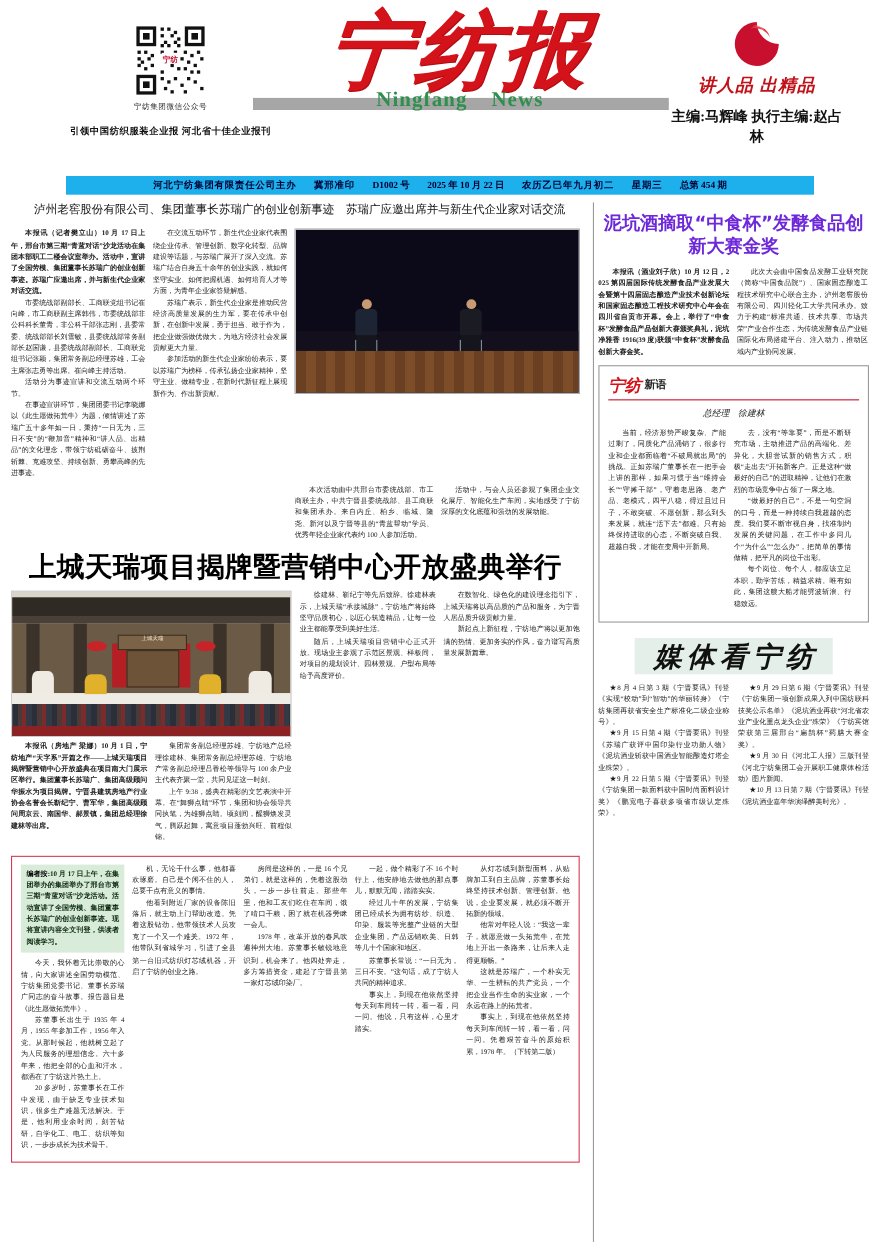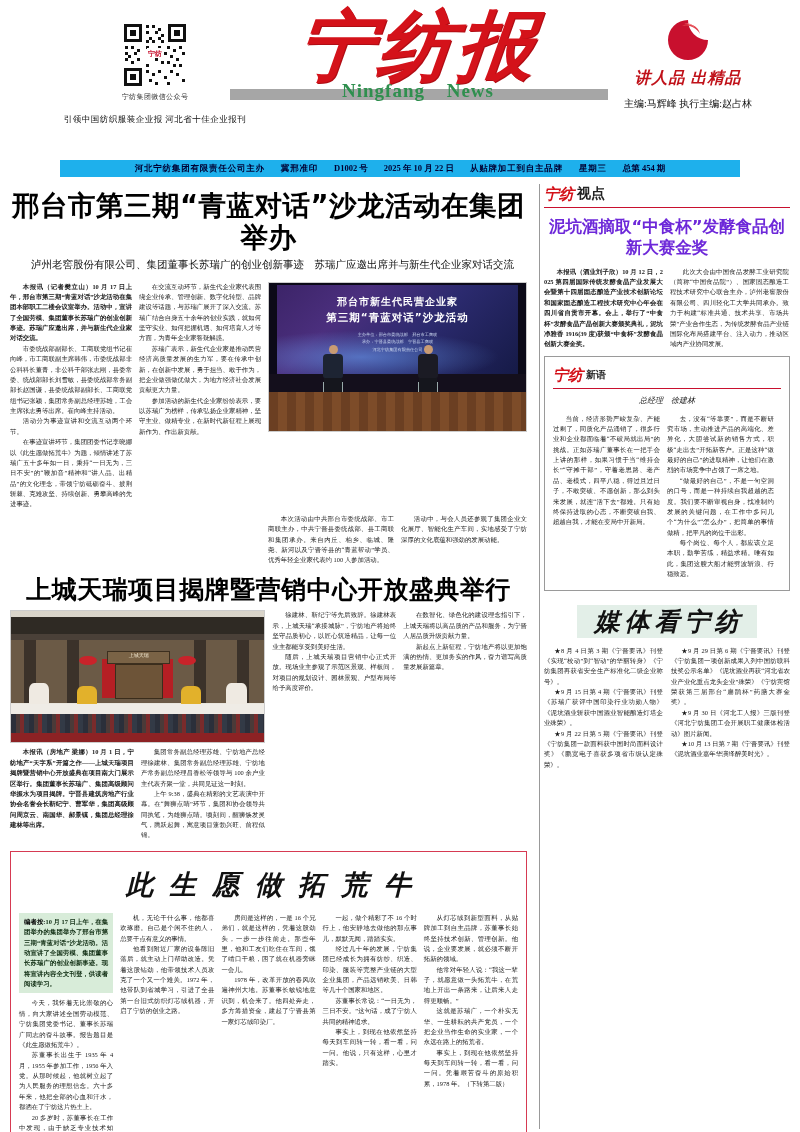--- a/index.html
+++ b/index.html
@@ -12,41 +12,41 @@
     position:relative;
   }
   .page{width:800px;height:1132px;position:relative;box-sizing:border-box;padding:0 10px;}
 
   
   .masthead{position:relative;height:160px;}
   .mh-left{position:absolute;left:20px;top:20px;width:250px;text-align:center;}
   .qr-wrap{width:70px;margin:0 auto;}
   .qr{width:70px;height:70px;position:relative;background:#fff;}
   .qr-label{font-size:7px;color:#333;margin-top:2px;letter-spacing:.4px;}
-  .mh-tagline{font-size:8.5px;font-weight:normal;color:#111;margin-top:12px;letter-spacing:.5px;}
+  .mh-tagline{font-size:8.5px;font-weight:bold;color:#111;margin-top:12px;letter-spacing:.5px;}
 
   .mh-title{position:absolute;left:258px;top:8px;width:300px;text-align:center;}
   .cn-title{
     font-family:"DejaVu Serif",serif;
     font-size:76px;line-height:1;
     color:#d4121a;font-weight:bold;
     font-style:italic;
     letter-spacing:4px;
     text-shadow:1px 1px 0 #b00d14;
     transform:skewX(-6deg);
   }
   .en-title{margin-top:-4px;position:relative;}
   .en-band{position:absolute;left:-38px;right:-40px;top:9px;height:11px;background:#a6a6a6;}
   .en-text{position:relative;font-family:"Liberation Serif",serif;font-size:19px;color:#2f8f4e;letter-spacing:1px;}
   .en-text span{margin:0 8px;font-weight:bold;}
 
   .mh-right{position:absolute;right:22px;top:14px;width:160px;text-align:center;}
   .logo-mark{width:52px;height:52px;margin:0 auto;}
   .logo-slogan{font-size:16px;color:#c0121a;font-weight:bold;font-style:italic;margin-top:2px;letter-spacing:1px;}
-  .logo-credit{font-size:10px;color:#111;margin-top:8px;font-weight:normal;}
+  .logo-credit{font-size:13px;color:#111;margin-top:8px;font-weight:bold;}
 
   
   .infobar{
     background:#1eb0ec;color:#063;height:17px;
     display:flex;align-items:center;justify-content:center;
     gap:16px;margin:0 50px 0 50px;
   }
   .infobar span{font-size:8.5px;color:#003;font-weight:bold;letter-spacing:.8px;}
   .infobar .num{font-family:"Liberation Serif",serif;letter-spacing:0;}
 
@@ -305,52 +305,45 @@
       <div class="logo-slogan">讲人品 出精品</div>
       <div class="logo-credit">主编:马辉峰    执行主编:赵占林</div>
     </div>
   </div>
 
   <div class="infobar">
     <span>河北宁纺集团有限责任公司主办</span>
     <span>冀邢准印</span>
     <span class="num">D1002 号</span>
     <span class="num">2025 年 10 月 22 日</span>
-    <span>从贴牌加工到自主品牌</span>
+    <span>农历乙巳年九月初二</span>
     <span>星期三</span>
     <span class="num">总第 454 期</span>
   </div>
 
   <div class="body-grid">
 
     <div class="col-left">
 
-      <div class="lead-head">邢台市第三期“青蓝对话”沙龙活动在集团举办</div>
       <div class="lead-sub">泸州老窖股份有限公司、集团董事长苏瑞广的创业创新事迹　苏瑞广应邀出席并与新生代企业家对话交流</div>
 
       <div class="lead-body">
         <div class="tcol artxt">
           <p class="dateline">本报讯（记者樊立山）10 月 17 日上午，邢台市第三期“青蓝对话”沙龙活动在集团本部职工二楼会议室举办。活动中，宣讲了全国劳模、集团董事长苏瑞广的创业创新事迹。苏瑞广应邀出席，并与新生代企业家对话交流。</p>
           <p>市委统战部副部长、工商联党组书记崔向峰，市工商联副主席韩伟，市委统战部非公科科长董青，非公科干部张志刚，县委常委、统战部部长刘雪敏，县委统战部常务副部长赵国谦，县委统战部副部长、工商联党组书记张颖，集团常务副总经理苏雄，工会主席张志勇等出席。崔向峰主持活动。</p>
           <p>活动分为事迹宣讲和交流互动两个环节。</p>
           <p>在事迹宣讲环节，集团团委书记李晓娜以《此生愿做拓荒牛》为题，倾情讲述了苏瑞广五十多年如一日，秉持“一日无为，三日不安”的“鞭加音”精神和“讲人品、出精品”的文化理念，带领宁纺砥砺奋斗、披荆斩棘、克难攻坚、持续创新、勇攀高峰的先进事迹。</p>
         </div>
         <div class="tcol artxt">
           <p>在交流互动环节，新生代企业家代表围绕企业传承、管理创新、数字化转型、品牌建设等话题，与苏瑞广展开了深入交流。苏瑞广结合自身五十余年的创业实践，就如何坚守实业、如何把握机遇、如何培育人才等方面，为青年企业家答疑解惑。</p>
           <p>苏瑞广表示，新生代企业家是推动民营经济高质量发展的生力军，要在传承中创新，在创新中发展，勇于担当、敢于作为，把企业做强做优做大，为地方经济社会发展贡献更大力量。</p>
           <p>参加活动的新生代企业家纷纷表示，要以苏瑞广为榜样，传承弘扬企业家精神，坚守主业、做精专业，在新时代新征程上展现新作为、作出新贡献。</p>
         </div>
         <div class="lead-photo-col">
           <div class="photo ph-salon">
-            <div class="screen">
-              <div class="scr-glow"></div>
-              <div class="scr-t1">邢台市新生代民营企业家</div>
-              <div class="scr-t2">第三期“青蓝对话”沙龙活动</div>
-              <div class="scr-t3">主办单位：邢台市委统战部　邢台市工商联<br>承办：宁晋县委统战部　宁晋县工商联<br>河北宁纺集团有限责任公司</div>
-            </div>
             <div class="stagefront"></div>
             <div class="floor"></div>
             <div class="chairleg" style="left:21%;"></div>
             <div class="chairleg" style="left:58%;"></div>
             <div class="fig a">
               <div class="head"></div>
                 <div class="torso"></div>
                 <div class="legs"></div>
             </div>
             <div class="fig b">
@@ -415,21 +408,20 @@
           <p>徐建林、靳纪宁等先后致辞。徐建林表示，上城天瑞“承接城脉”，宁纺地产将始终坚守品质初心，以匠心筑造精品，让每一位业主都能享受到美好生活。</p>
           <p>随后，上城天瑞项目营销中心正式开放。现场业主参观了示范区景观、样板间，对项目的规划设计、园林景观、户型布局等给予高度评价。</p>
         </div>
         <div class="tcol artxt">
           <p>在数智化、绿色化的建设理念指引下，上城天瑞将以高品质的产品和服务，为宁晋人居品质升级贡献力量。</p>
           <p>新起点上新征程，宁纺地产将以更加饱满的热情、更加务实的作风，奋力谱写高质量发展新篇章。</p>
         </div>
       </div>
 
       <div class="feature-box">
-        <div class="feat-head">此生愿做拓荒牛</div>
         <div class="feat-cols">
           <div class="tcol">
             <div class="editor-note">
               <span class="lbl">编者按:</span><span>10 月 17 日上午，在集团举办的集团举办了邢台市第三期“青蓝对话”沙龙活动。活动宣讲了全国劳模、集团董事长苏瑞广的创业创新事迹。现将宣讲内容全文刊登，供读者阅读学习。</span>
             </div>
             <div class="artxt">
               <p>今天，我怀着无比崇敬的心情，向大家讲述全国劳动模范、宁纺集团党委书记、董事长苏瑞广同志的奋斗故事。报告题目是《此生愿做拓荒牛》。</p>
               <p>苏董事长出生于 1935 年 4 月，1955 年参加工作，1956 年入党。从那时候起，他就树立起了为人民服务的理想信念。六十多年来，他把全部的心血和汗水，都洒在了宁纺这片热土上。</p>
               <p>20 多岁时，苏董事长在工作中发现，由于缺乏专业技术知识，很多生产难题无法解决。于是，他利用业余时间，刻苦钻研，自学化工、电工、纺织等知识，一步步成长为技术骨干。</p>
             </div>
@@ -456,23 +448,20 @@
           </div>
         </div>
       </div>
 
     </div>
 
     <div class="col-div"></div>
 
     <div class="col-right">
 
-      <div class="sec-flag">
-        <span class="flag-cn">宁纺</span><span class="flag-tail">视点</span>
-      </div>
       <div class="r-head">泥坑酒摘取“中食杯”发酵食品创新大赛金奖</div>
       <div class="r-cols">
         <div class="tcol artxt">
           <p class="dateline">本报讯（酒业刘子欣）10 月 12 日，2025 第四届国际传统发酵食品产业发展大会暨第十四届固态酿造产业技术创新论坛和国家固态酿造工程技术研究中心年会在四川省自贡市开幕。会上，举行了“中食杯”发酵食品产品创新大赛颁奖典礼，泥坑净雅香 1916(39 度)获颁“中食杯”发酵食品创新大赛金奖。</p>
         </div>
         <div class="tcol artxt">
           <p>此次大会由中国食品发酵工业研究院（简称“中国食品院”）、国家固态酿造工程技术研究中心联合主办，泸州老窖股份有限公司、四川轻化工大学共同承办。致力于构建“标准共通、技术共享、市场共荣”产业合作生态，为传统发酵食品产业链国际化布局搭建平台、注入动力，推动区域内产业协同发展。</p>
         </div>
       </div>
 

